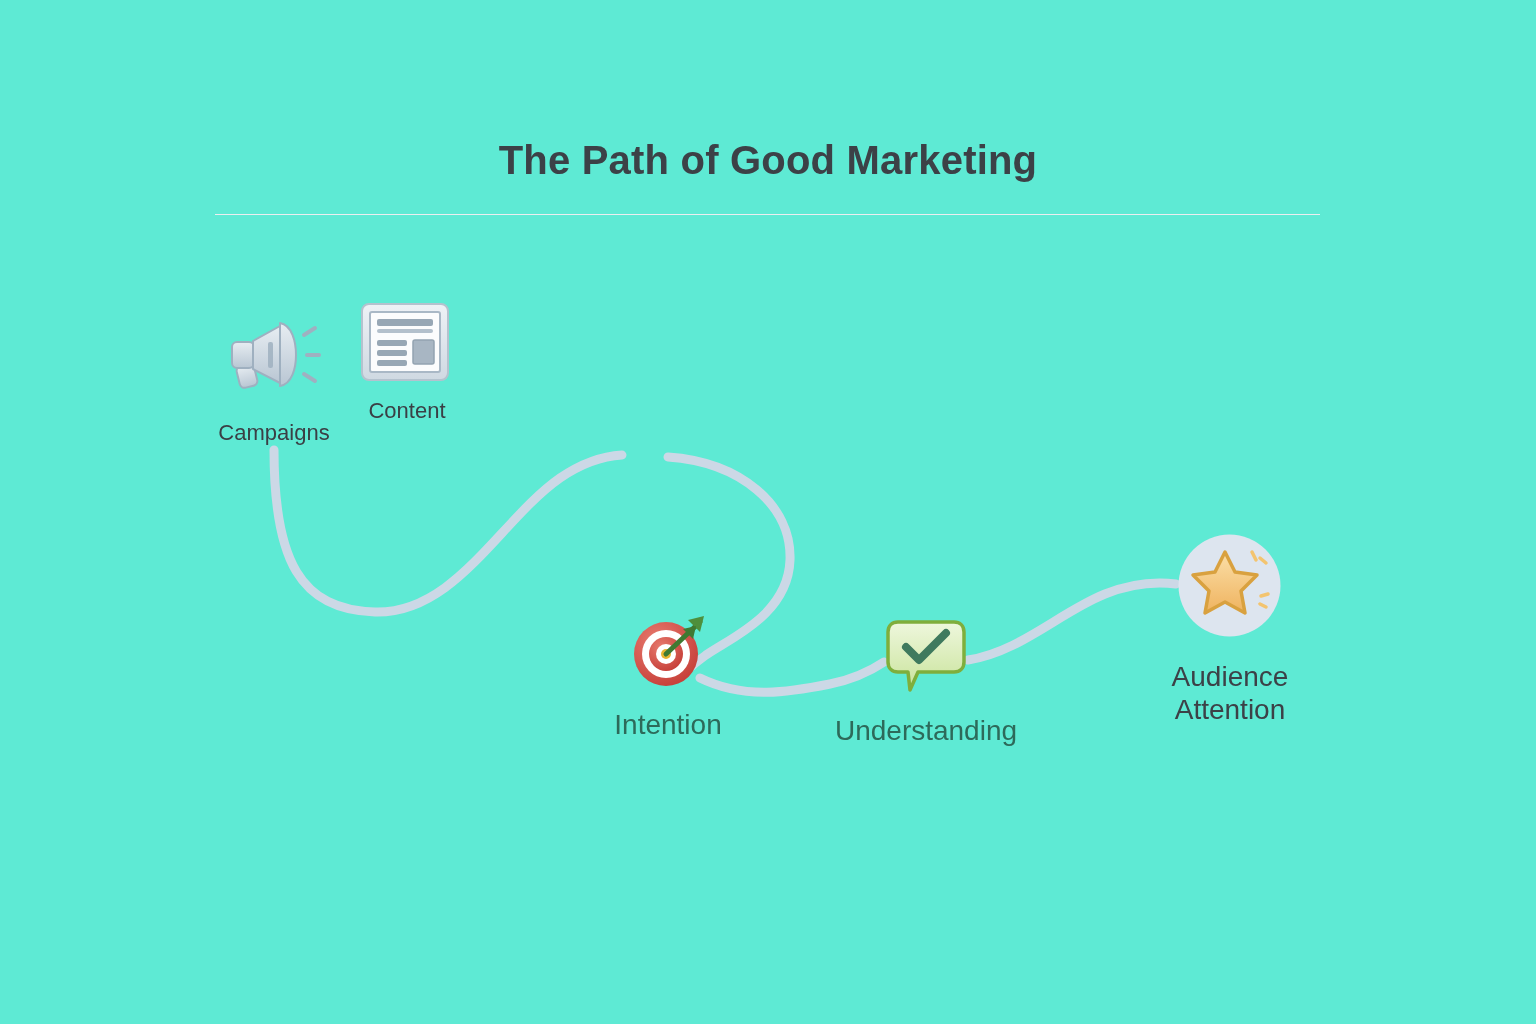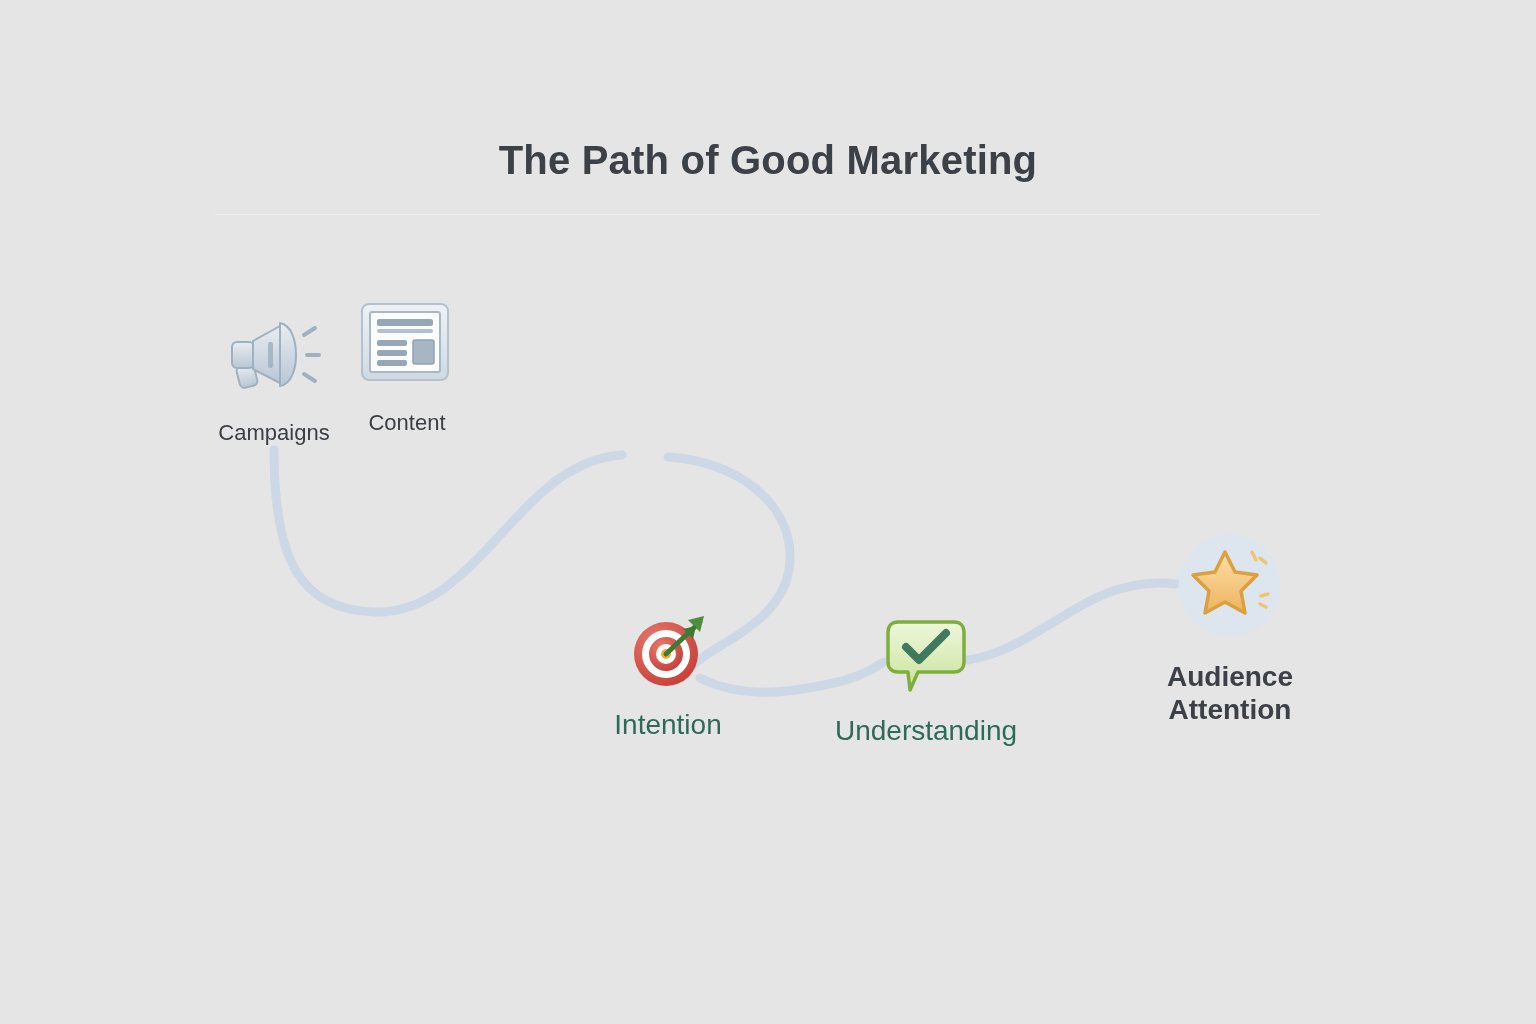--- a/index.html
+++ b/index.html
@@ -13,21 +13,21 @@
     overflow: hidden;
     font-family: "Liberation Sans", "DejaVu Sans", sans-serif;
     position: relative;
   }
 
   .canvas {
     position: absolute;
     inset: 0;
     width: 1536px;
     height: 1024px;
-    background: #e5e5e5;
+    background: #5eead4;
   }
 
   
   .page-title {
     position: absolute;
     left: 0;
     top: 138px;
     width: 1536px;
     text-align: center;
     font-size: 40px;
@@ -75,21 +75,21 @@
   
   .stage-label {
     font-size: 28px;
     color: #2d6a5a;
     font-weight: normal;
   }
   
   .outcome-label {
     font-size: 28px;
     color: #3c4147;
-    font-weight: bold;
+    font-weight: normal;
   }
 
   .icon-wrap {
     position: absolute;
   }
 </style>
 </head>
 <body>
 
 <div class="canvas">
@@ -165,21 +165,21 @@
         <rect x="20" y="21" width="56" height="7" rx="2" fill="#97a7b5"></rect>
         <rect x="20" y="31" width="56" height="4" rx="2" fill="#b3c0cc"></rect>
 
         <rect x="20" y="42" width="30" height="6" rx="2" fill="#97a7b5"></rect>
         <rect x="20" y="52" width="30" height="6" rx="2" fill="#97a7b5"></rect>
         <rect x="20" y="62" width="30" height="6" rx="2" fill="#97a7b5"></rect>
 
         <rect x="56" y="42" width="21" height="24" rx="2" fill="#a8b6c3" stroke="#93a3b1" stroke-width="1.5"></rect>
       </svg>
     </div>
-    <div class="node-label src-label" style="left:-15px; top:114px; width:140px;text-align:center;">Content</div>
+    <div class="node-label src-label" style="left:-15px; top:102px; width:140px;text-align:center;">Content</div>
   </div>
 
 
   <div class="node" style="left:880px; top:618px; width:92px; height:160px;">
     <div class="icon-wrap" style="left:4px; top:0px; width:84px; height:76px;">
       <svg viewBox="0 0 84 76" width="84" height="76">
         <defs>
           <linearGradient id="gBub" x1="0" y1="0" x2="0" y2="1">
             <stop offset="0" stop-color="#eef7dd"></stop>
             <stop offset="1" stop-color="#c9e39a"></stop>

